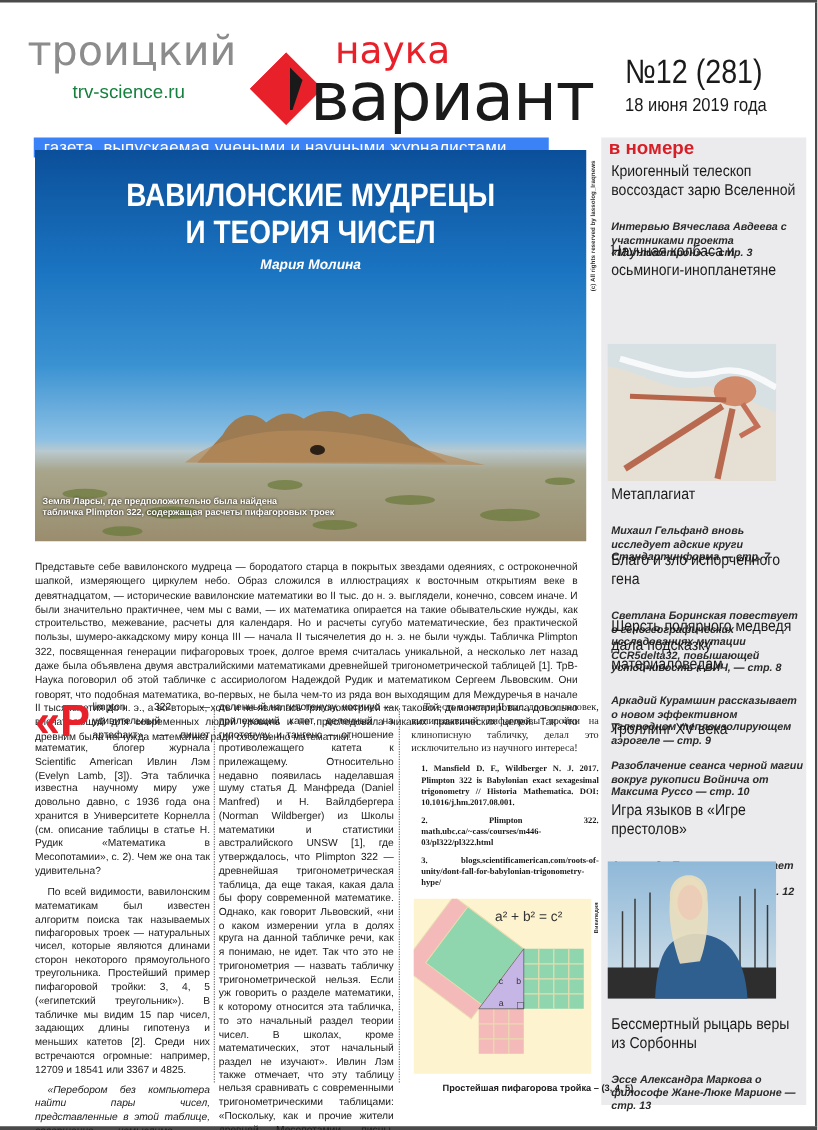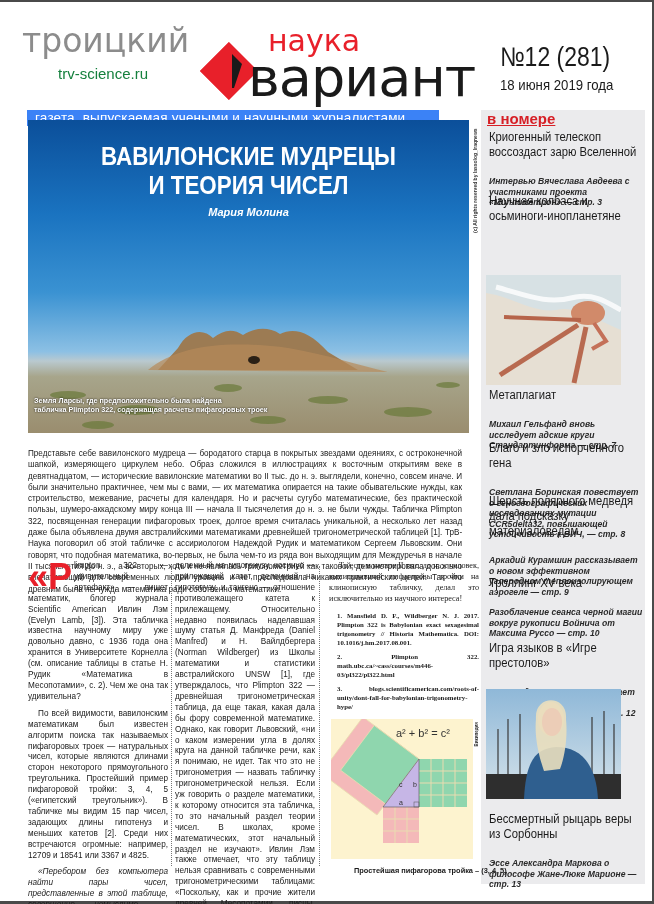--- a/index.html
+++ b/index.html
@@ -15,21 +15,21 @@
   .logo-diamond { position: absolute; left: 198px; top: 40px; width: 62px; height: 62px; }
   .logo-nauka { position: absolute; left: 268px; top: 26px; font-size: 30px; color: #e8202a; font-family: "DejaVu Sans", sans-serif; line-height: 30px; }
   .logo-variant { position: absolute; left: 248px; top: 51px; font-size: 54px; color: #1a1a1a; font-family: "DejaVu Sans", sans-serif; line-height: 54px; letter-spacing: -1px; }
   .issue-no { position: absolute; left: 500px; top: 42px; font-size: 27px; color: #1a1a1a; font-family: "Liberation Sans", sans-serif; transform: scaleX(0.85); transform-origin: left top; }
   .issue-date { position: absolute; left: 500px; top: 76px; font-size: 15px; color: #1a1a1a; transform: scaleX(0.88); transform-origin: left top; }
 
   .tagline-bar { position: absolute; left: 27px; top: 110px; width: 412px; height: 16px; background: #3b82f6; color: #fff; font-size: 13.5px; line-height: 16px; padding-left: 8px; white-space: nowrap; letter-spacing: 0.2px; }
 
   
   .sidebar { position: absolute; left: 481px; top: 110px; width: 164px; height: 774px; background: #ebebed; }
-  .sidebar-head { position: absolute; left: 6px; top: 0; font-size: 15px; color: #d61f26; font-weight: bold; line-height: 18px; text-decoration: underline; }
+  .sidebar-head { position: absolute; left: 6px; top: 0; font-size: 15px; color: #d61f26; font-weight: bold; line-height: 18px; }
   .side-item { position: absolute; left: 8px; width: 154px; }
   .side-title { font-size: 12.5px; line-height: 15px; color: #1a1a1a; display: block; transform: scaleX(0.9); transform-origin: left top; width: 111%; }
   .side-desc { font-size: 8.6px; line-height: 10.5px; font-style: italic; font-weight: bold; color: #2a2a2a; display: block; margin-top: 16px; }
   .side-img { position: absolute; left: 5px; width: 135px; }
 
   
   .hero { position: absolute; left: 28px; top: 120px; width: 441px; height: 313px; overflow: hidden;
     background: linear-gradient(180deg, #0b4f9a 0%, #1a73c0 30%, #3a92d2 55%, #8cc0e4 74%, #b9c9cf 77%, #a7a58b 82%, #9a8d6e 100%); }
   .hero-title { position: absolute; left: 0; top: 22px; width: 100%; text-align: center; color: #fff; font-weight: bold; font-size: 26px; line-height: 29px; transform: scaleX(0.86); transform-origin: center top; }
   .hero-author { position: absolute; left: 0; top: 86px; width: 100%; text-align: center; color: #fff; font-size: 11px; font-weight: bold; font-style: italic; }

